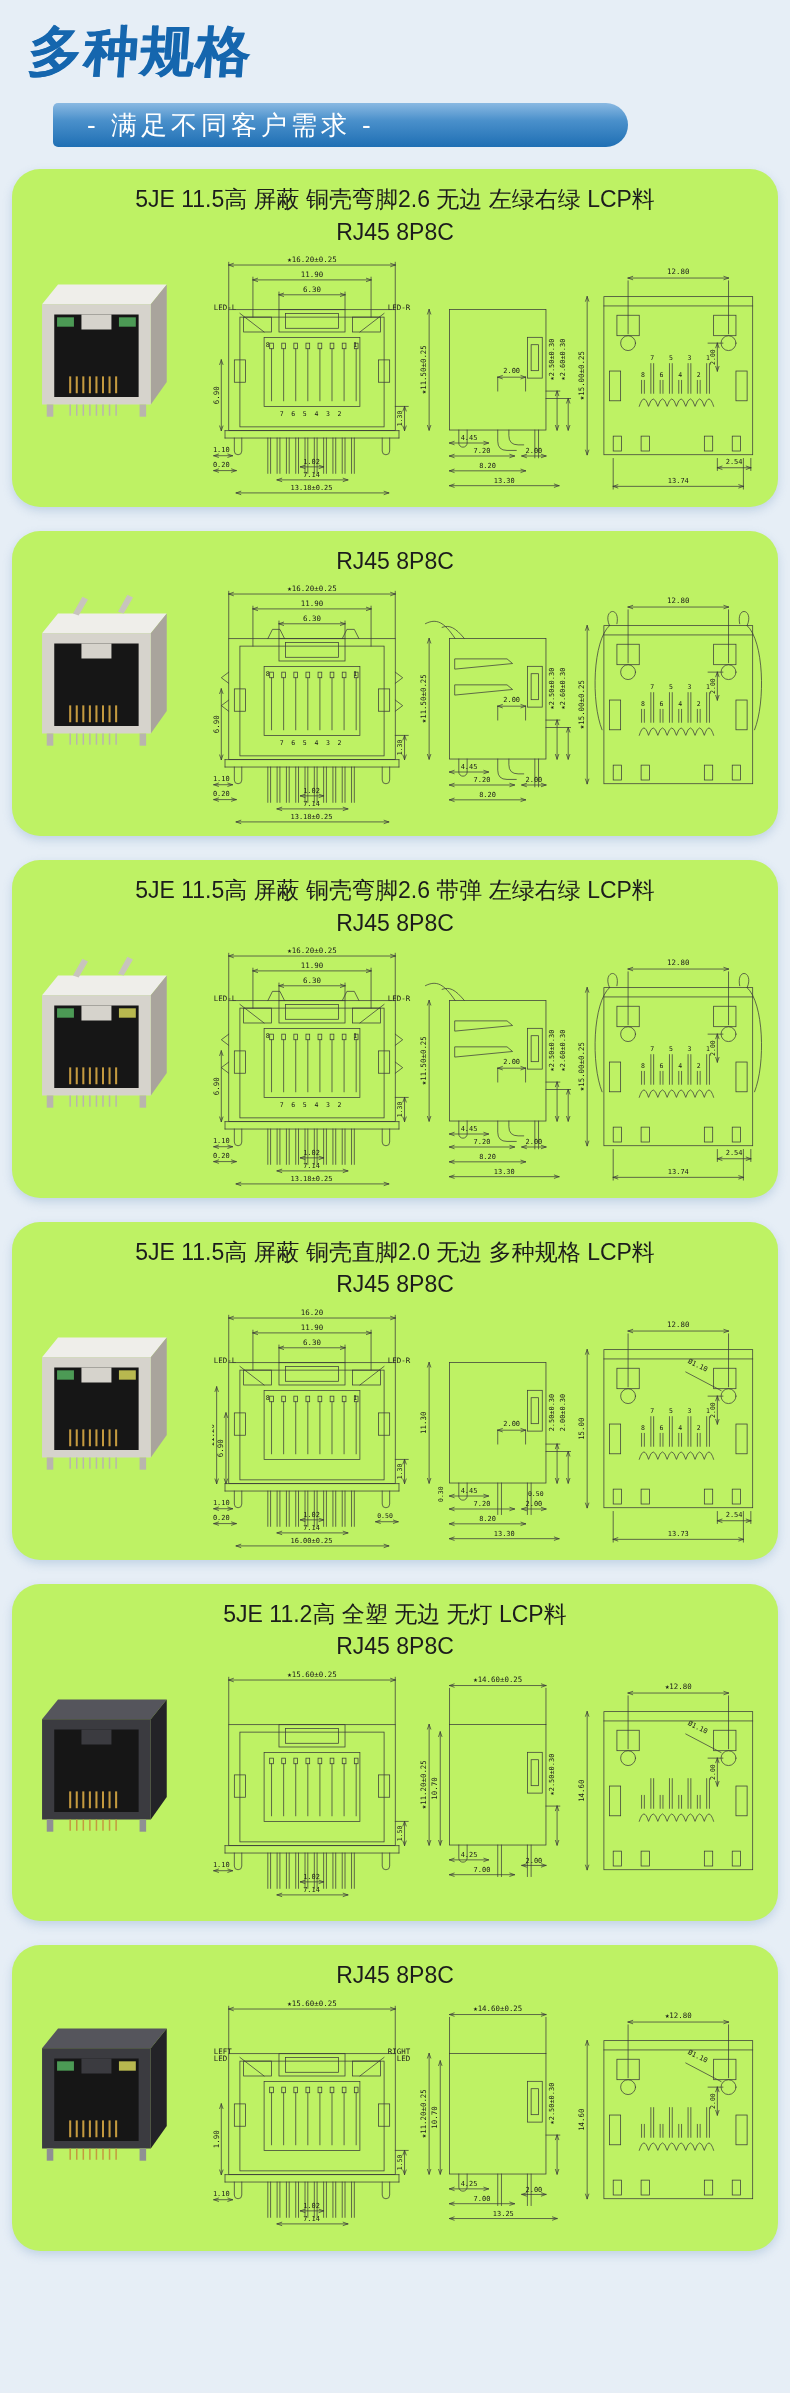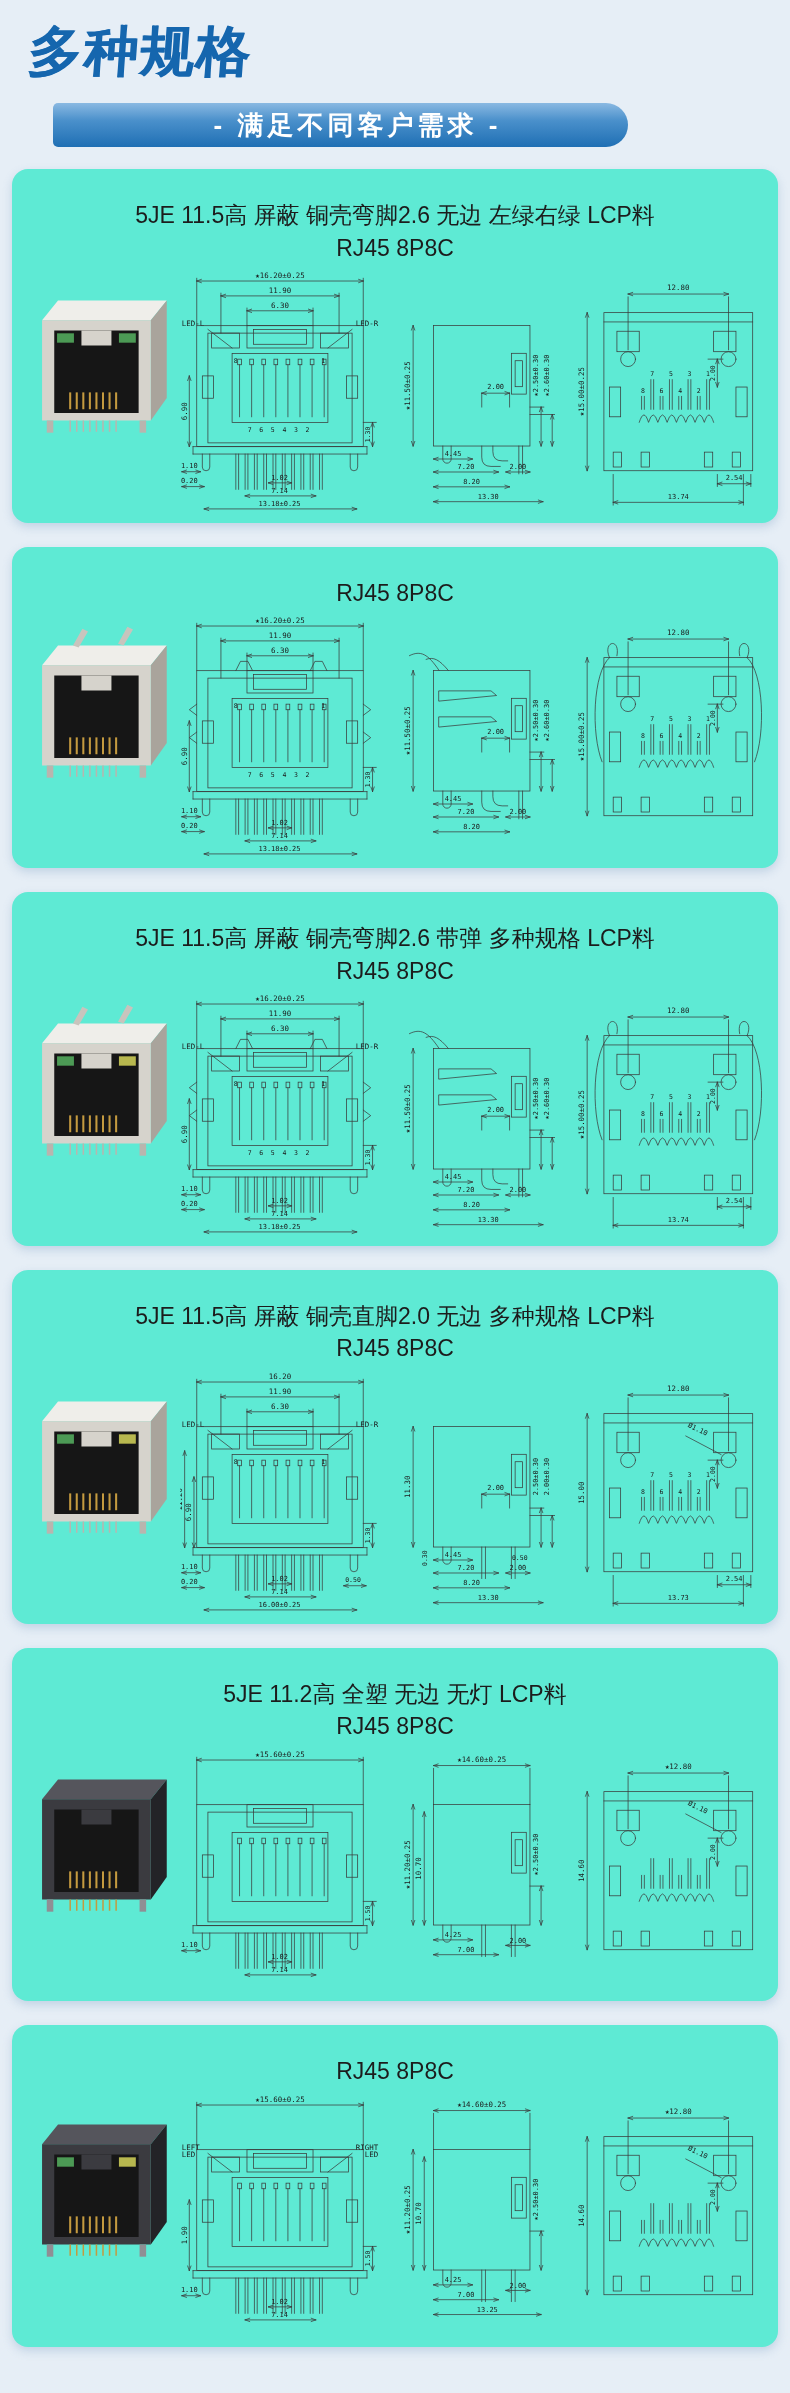--- a/index.html
+++ b/index.html
@@ -20,36 +20,35 @@
     transform:skewX(-4deg);
     text-shadow:1px 0 0 #1566ae;
   }
   .banner{
     margin:14px 0 0 25px;
     width:575px;height:44px;
     background:linear-gradient(180deg,#8ab9e2 0%,#4a90cb 40%,#1f6fb4 100%);
     border-radius:6px 26px 26px 6px;
     color:#fff;
     font-size:26px;
-    font-weight:bold;
+    font-weight:normal;
     line-height:44px;
     padding-left:34px;
     box-sizing:border-box;
     letter-spacing:4px;
-    text-align:center;
   }
   .cards{display:flex;flex-direction:column;gap:24px;padding:22px 12px 30px;}
   .card{
-    background:#5eead4;
-    border-radius:16px;
+    background:#bef264;
+    border-radius:28px;
     box-shadow:0 4px 10px rgba(110,150,190,.30);
-    padding:30px 16px 8px;
+    padding:14px 16px 8px;
   }
   .card-title{text-align:center;font-size:23px;color:#1c1c1c;line-height:1.42;font-weight:500;}
-  .card-body{display:flex;align-items:flex-start;margin-top:4px;}
+  .card-body{display:flex;align-items:flex-start;margin-top:4px;gap:32px;}
   .photo{width:152px;flex:0 0 auto;padding-top:10px;}
   .views{display:flex;flex:1;justify-content:space-between;align-items:flex-start;}
   .tech{display:block;}
   .tech line,.tech rect,.tech path,.tech circle{stroke:#3a3a3a;stroke-width:.8;fill:none;stroke-linecap:round;}
   .tech text{fill:#1a1a1a;font-family:"DejaVu Sans Mono",monospace;stroke:none;}
 </style>
 </head>
 <body>
 
 <div class="page">
@@ -529,21 +528,21 @@
                 <rect x="138" y="198" width="9" height="16"></rect>
                 <rect x="168" y="198" width="9" height="16"></rect>
               </svg>
             </div>
       </div>
     </div>
   </section>
 
   <section class="card">
     <div class="card-title">
-      <div>5JE  11.5高  屏蔽  铜壳弯脚2.6  带弹  多种规格  LCP料</div>
+      <div>5JE  11.5高  屏蔽  铜壳弯脚2.6  带弹  左绿右绿  LCP料</div>
       <div>RJ45  8P8C</div>
     </div>
     <div class="card-body">
       <div class="photo"><svg width="150" viewBox="0 0 160 170" xmlns="http://www.w3.org/2000/svg">
               <polygon points="15,45 32,24 148,24 131,45" fill="#efeeea"></polygon>
               <polygon points="131,45 148,24 148,128 131,152" fill="#a9a49c"></polygon>
               <rect x="15" y="45" width="116" height="107" fill="#d6d3cc"></rect>
               <rect x="28" y="56" width="90" height="88" fill="#161616"></rect>
               <rect x="57" y="56" width="32" height="16" fill="#d6d3cc"></rect>
               <rect x="31" y="59" width="18" height="10" fill="#4c9a55"></rect>

